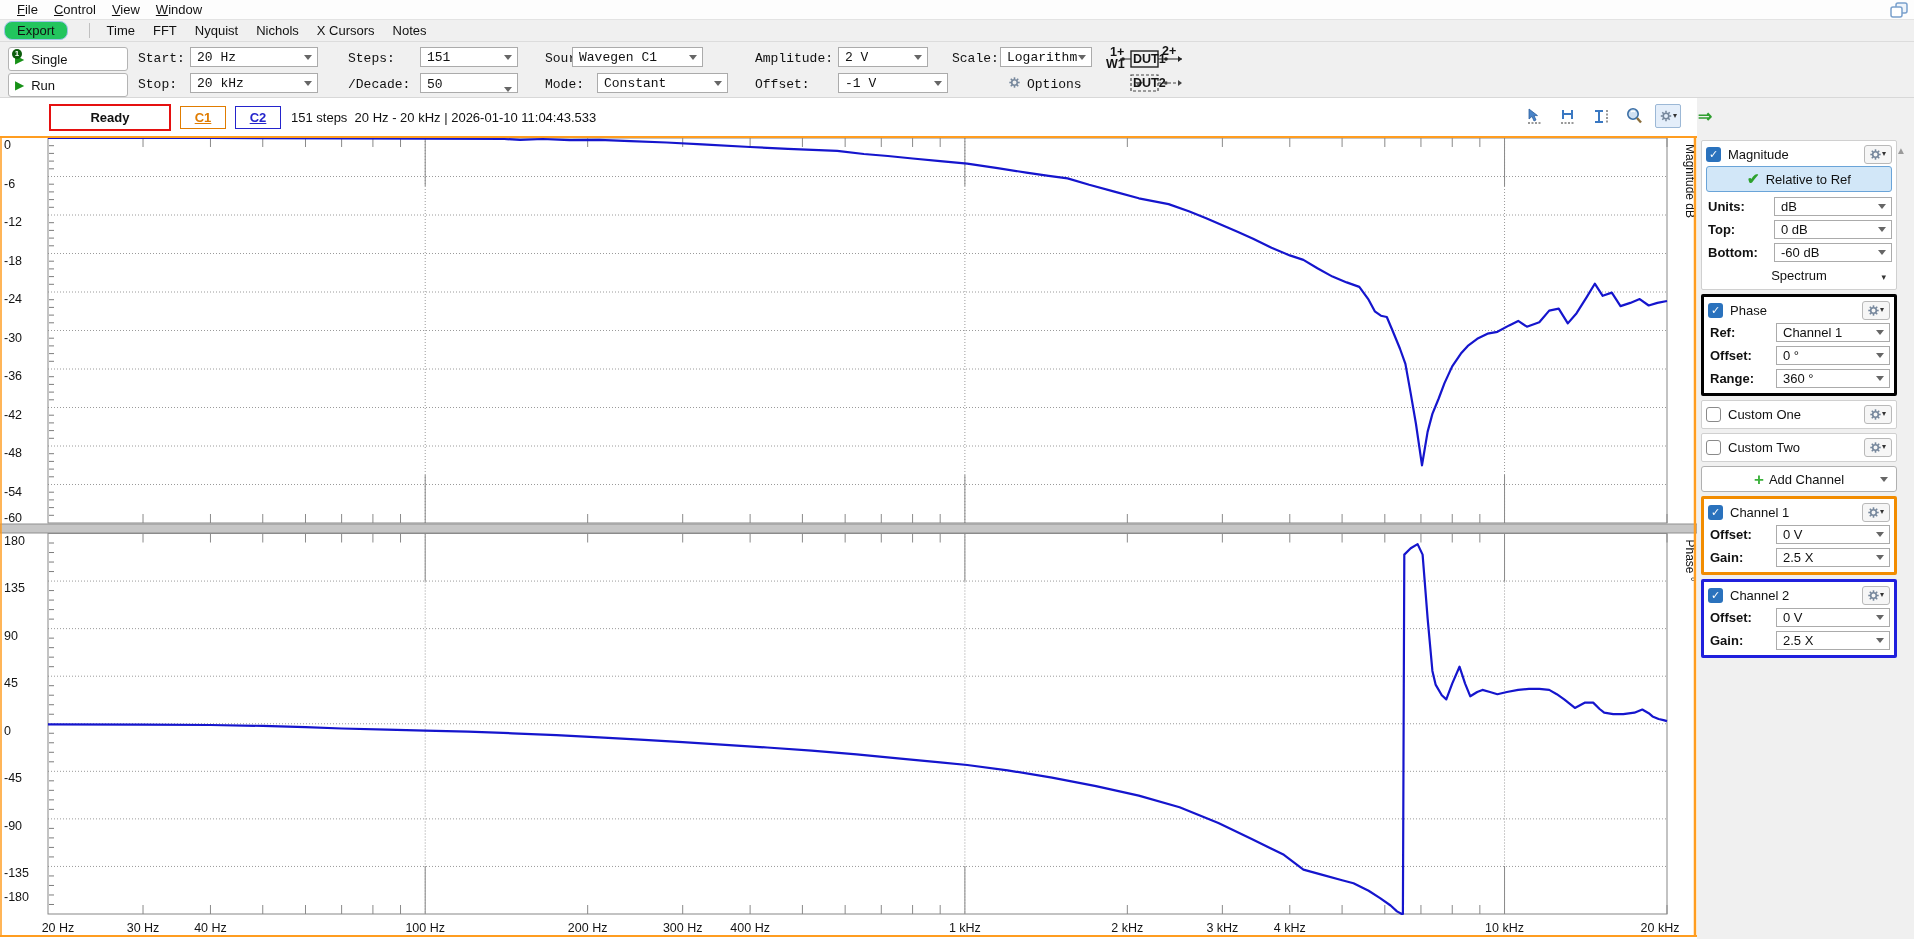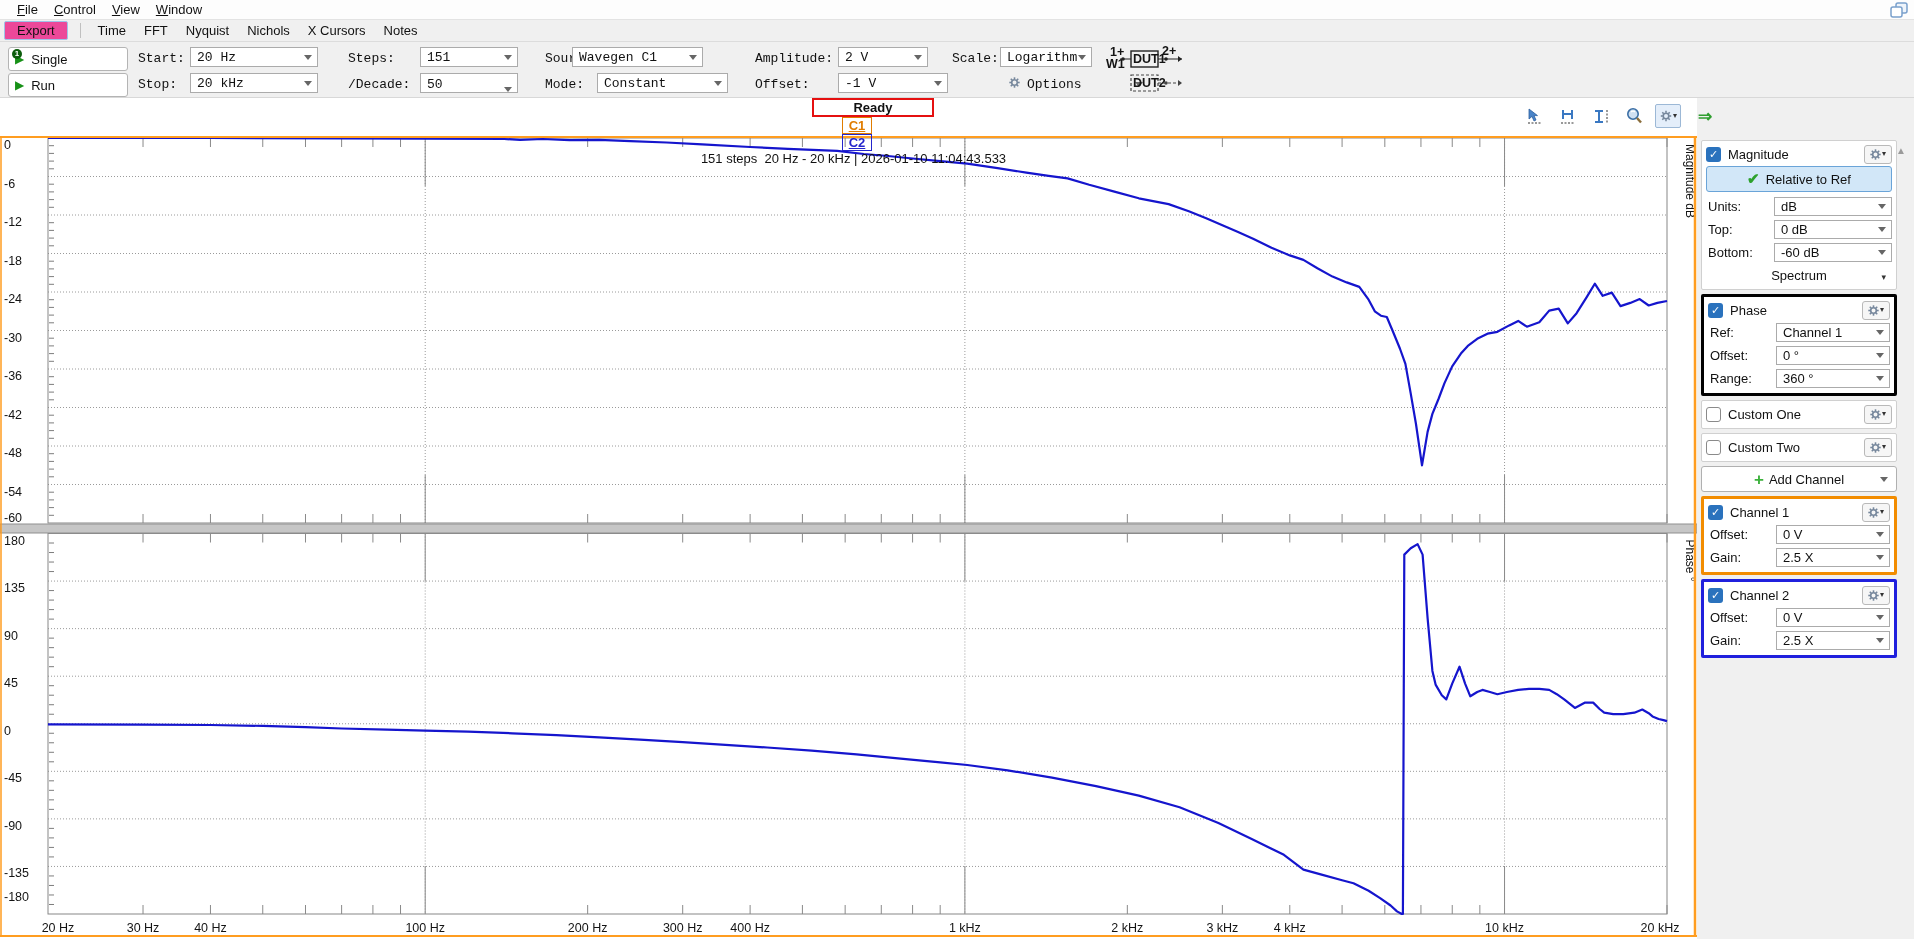--- a/index.html
+++ b/index.html
@@ -2,41 +2,41 @@
 <html><head>
 <meta charset="utf-8">
 <style>
   html,body{margin:0;padding:0;width:1914px;height:939px;overflow:hidden;
     font-family:"Liberation Sans",sans-serif;background:#f0f0f0;font-size:13px;color:#111;}
   .menubar{height:19px;background:#fdfdfd;border-bottom:1px solid #e3e3e3;display:flex;align-items:center;padding-left:9px;position:relative;}
   .menu-item{padding:1px 8px;cursor:default;}
   .menu-item .u{text-decoration:underline;}
   .float-icon{position:absolute;right:4px;top:1px;width:22px;height:18px;}
   .tabbar{height:21px;background:#f0f0f0;border-bottom:1px solid #dcdcdc;display:flex;align-items:center;padding-left:4px;}
-  .export-btn{border:1px solid #9fc3e8;background:#ec4899;border-radius:2px;padding:1px 12px;margin-right:12px;}
+  .export-btn{border:1px solid #9fc3e8;background:#22c55e;border-radius:8px;padding:1px 12px;margin-right:21px;}
   .tab-sep{width:1px;height:15px;background:#c0c0c0;margin-right:8px;}
   .tab-item{padding:1px 9px;}
   .toolbar{height:55px;background:#f0f0f0;border-bottom:1px solid #d8d8d8;position:relative;}
   .trow{position:absolute;left:0;height:22px;width:100%;}
   .trow1{top:5px;} .trow2{top:31px;}
   .tb-abs{position:absolute;display:flex;align-items:center;height:22px;font-family:Liberation Mono, monospace;}
   .tb-label{white-space:nowrap;}
   .runbtn{position:absolute;left:8px;width:112px;height:22px;background:#fff;border:1px solid #b4b4b4;border-radius:3px;display:flex;align-items:center;padding-left:6px;gap:7px;}
   .play{color:#179117;font-size:12px;line-height:1;position:relative;}
   .badge1{position:absolute;left:-3px;top:-4px;width:10px;height:10px;border-radius:50%;background:#0b5c0b;color:#fff;font-size:8px;font-weight:bold;text-align:center;line-height:10px;}
   .combo{background:#fff;border:1px solid #ababab;height:20px;display:flex;align-items:center;justify-content:space-between;padding:0 5px 0 6px;box-sizing:border-box;}
   .combo .val{white-space:nowrap;overflow:hidden;}
   .chev{width:0;height:0;border-left:4px solid transparent;border-right:4px solid transparent;border-top:5px solid #666;}
   .options-ctl{display:flex;align-items:center;gap:6px;width:100%;justify-content:flex-start;}
   .options-ctl .chev{margin-left:auto;margin-right:8px;}
   .workspace{display:flex;height:844px;}
   .plot-region{width:1697px;background:#fff;position:relative;}
-  .status-row{height:38px;display:flex;align-items:center;position:relative;flex-direction:column;}
+  .status-row{height:38px;display:flex;align-items:center;position:relative;}
   .ready-box{margin-left:49px;width:118px;height:23px;border:2px solid #e51010;display:flex;align-items:center;justify-content:center;font-weight:bold;}
-  .cbox{height:21px;min-width:24px;display:flex;align-items:center;justify-content:center;font-weight:bold;margin-left:17px;padding:0 2px;text-decoration:underline;}
+  .cbox{height:21px;min-width:24px;display:flex;align-items:center;justify-content:center;font-weight:bold;margin-left:9px;padding:0 10px;text-decoration:underline;}
   .c1box{border:1px solid #e07c00;color:#e07c00;}
   .c2box{border:1px solid #2424cc;color:#2424cc;}
   .status-info{margin-left:10px;white-space:pre;}
   .status-icons{position:absolute;right:16px;top:6px;display:flex;gap:9px;align-items:center;}
   .sicon{width:24px;height:22px;display:flex;align-items:center;justify-content:center;}
   .sicon.pressed{border:1px solid #9cb8d6;background:#e4eefa;border-radius:2px;}
   .side-panel{width:217px;background:#f0f0f0;position:relative;}
   .collapse-arrow{position:absolute;left:1px;top:8px;color:#2f9e2f;font-size:17px;font-weight:bold;}
   .scroll-up{position:absolute;left:199px;top:47px;color:#9a9a9a;font-size:10px;}
   .sp-stack{position:absolute;left:4px;top:42px;width:196px;display:flex;flex-direction:column;}
@@ -45,21 +45,21 @@
   .panel.borange{border:3px solid #f28c00;}
   .panel.bblue{border:3px solid #2020dd;}
   .p-head{display:flex;align-items:center;height:22px;gap:7px;}
   .cbx{width:15px;height:15px;border-radius:3px;box-sizing:border-box;display:flex;align-items:center;justify-content:center;}
   .cbx.on{background:#2a72bd;color:#fff;font-size:11px;}
   .cbx.off{background:#fff;border:1px solid #8a8a8a;}
   .p-title{flex:1;}
   .gear-btn{width:26px;height:17px;border:1px solid #b9b9b9;border-radius:3px;background:#f6f6f6;display:flex;align-items:center;justify-content:center;gap:1px;}
   .mini-caret{font-size:8px;color:#333;line-height:1;}
   .p-row{display:flex;align-items:center;height:23px;gap:4px;}
-  .p-row .lbl{width:62px;padding-left:2px;}
+  .p-row .lbl{width:62px;padding-left:2px;font-weight:bold;}
   .p-row .combo{flex:1;height:19px;}
   .rel-btn{height:24px;margin:1px 0 3px 0;background:#d2e7f8;border:1px solid #6aa4d8;border-radius:3px;display:flex;align-items:center;justify-content:center;gap:6px;}
   .rel-check{color:#2da12d;font-weight:bold;font-size:15px;}
   .p-footer{height:22px;display:flex;align-items:center;justify-content:center;position:relative;}
   .p-footer .mini-caret{position:absolute;right:6px;top:9px;font-size:9px;}
   .add-btn{height:24px;background:#fff;border:1px solid #b0b0b0;border-radius:3px;margin-bottom:4px;display:flex;align-items:center;justify-content:center;gap:5px;position:relative;}
   .plus{color:#3db23d;font-weight:bold;font-size:17px;line-height:1;}
   .add-btn .chev{position:absolute;right:8px;}
   svg text{font-family:"Liberation Sans",sans-serif;font-size:12.5px;fill:#141414;}
   svg text.axis-title{font-size:12px;}

